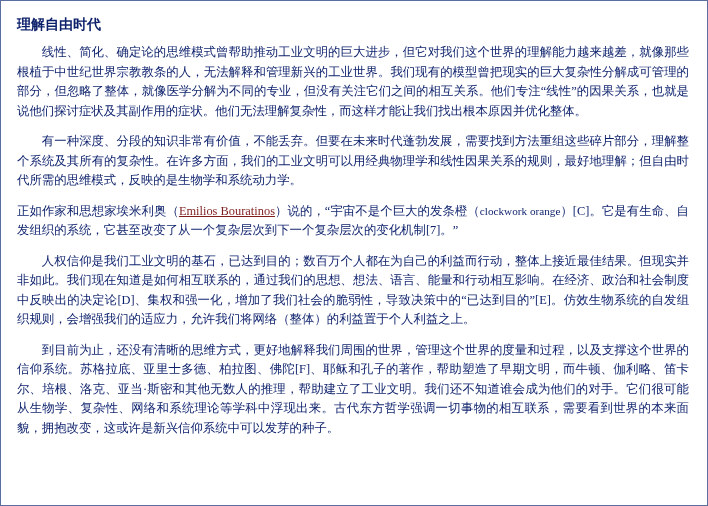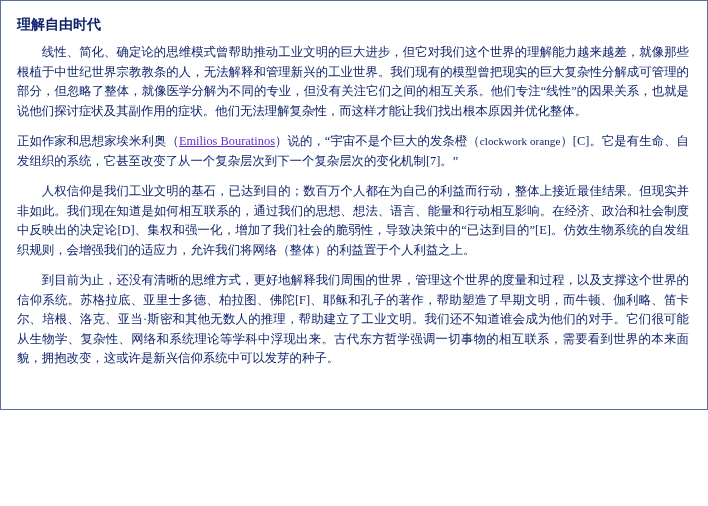--- a/index.html
+++ b/index.html
@@ -8,21 +8,21 @@
     background: #ffffff;
   }
   body {
     width: 708px;
     height: 506px;
     font-family: "Liberation Serif", serif;
   }
   #doc {
     box-sizing: border-box;
     width: 708px;
-    height: 410px;
+    height: 506px;
     border: 1px solid #5a6fa0;
     background: #ffffff;
     padding: 14px 18px 10px 16px;
     overflow: hidden;
   }
   .title {
     color: #0b1f6b;
     font-family: "Liberation Sans", sans-serif;
     font-weight: bold;
     font-size: 14px;
@@ -39,35 +39,36 @@
     text-justify: inter-ideograph;
     text-indent: 2em;
   }
   p.para.noindent {
     text-indent: 0;
   }
   .b {
     font-weight: normal;
   }
   .link {
-    color: #6d28d9;
+    color: #7f1d1d;
     text-decoration: underline;
   }
   .small-en {
     font-size: 11.2px;
     margin-top: 8px;
   }
 </style>
 </head>
 <body>
 
 <div id="doc">
 
   <h1 class="title">理解自由时代</h1>
 
   <div>
     <p class="para"><span class="b">线性、简化、确定论的思维模式曾帮助推动工业文明的巨大进步，但它对我们这个世界的理解能力越来越差，就像那些根植于中世纪世界宗教教条的人，无法解释和管理新兴的工业世界。</span><span>我们现有的模型曾把现实的巨大复杂性分解成可管理的部分，但忽略了整体，就像医学分解为不同的专业，但没有关注它们之间的相互关系。他们专注“线性”的因果关系，也就是说他们探讨症状及其副作用的症状。他们无法理解复杂性，而这样才能让我们找出根本原因并优化整体。</span></p>
+    <p class="para"><span>有一种深度、分段的知识非常有价值，不能丢弃。但要在未来时代蓬勃发展，需要找到方法重组这些碎片部分，理解整个系统及其所有的复杂性。在许多方面，我们的工业文明可以用经典物理学和线性因果关系的规则，最好地理解；但自由时代所需的思维模式，反映的是生物学和系统动力学。</span></p>
     <p class="para noindent"><span>正如作家和思想家埃米利奥（</span><span class="link">Emilios Bouratinos</span><span>）说的，“宇宙不是个巨大的发条橙（</span><span class="small-en">clockwork orange</span><span>）</span><span class="b">[C]</span><span>。它是有生命、自发组织的系统，它甚至改变了从一个复杂层次到下一个复杂层次的变化机制</span><span>[7]</span><span>。”</span></p>
     <p class="para"><span>人权信仰是我们工业文明的基石，已达到目的；数百万个人都在为自己的利益而行动，整体上接近最佳结果。但现实并非如此。我们现在知道是如何相互联系的，通过我们的思想、想法、语言、能量和行动相互影响。在经济、政治和社会制度中反映出的决定论</span><span class="b">[D]</span><span>、集权和强一化，增加了我们社会的脆弱性，导致决策中的“已达到目的”</span><span class="b">[E]</span><span>。仿效生物系统的自发组织规则，会增强我们的适应力，允许我们将网络（整体）的利益置于个人利益之上。</span></p>
     <p class="para"><span>到目前为止，还没有清晰的思维方式，更好地解释我们周围的世界，管理这个世界的度量和过程，以及支撑这个世界的信仰系统。苏格拉底、亚里士多德、柏拉图、佛陀</span><span class="b">[F]</span><span>、耶稣和孔子的著作，帮助塑造了早期文明，而牛顿、伽利略、笛卡尔、培根、洛克、亚当·斯密和其他无数人的推理，帮助建立了工业文明。我们还不知道谁会成为他们的对手。它们很可能从生物学、复杂性、网络和系统理论等学科中浮现出来。古代东方哲学强调一切事物的相互联系，需要看到世界的本来面貌，拥抱改变，这或许是新兴信仰系统中可以发芽的种子。</span></p>
   </div>
 
 </div>
 
 </body></html>

